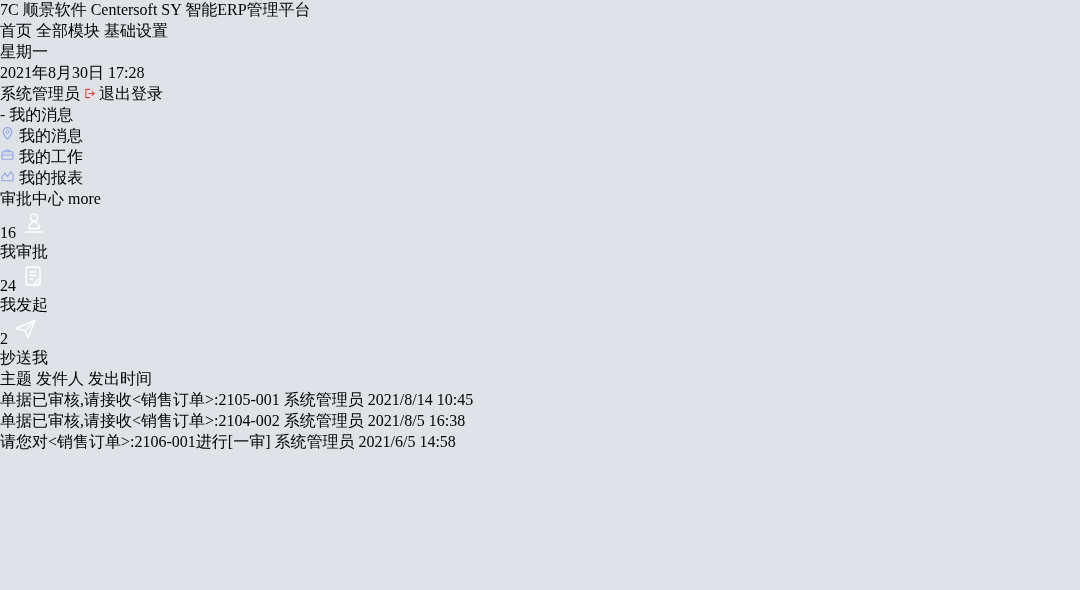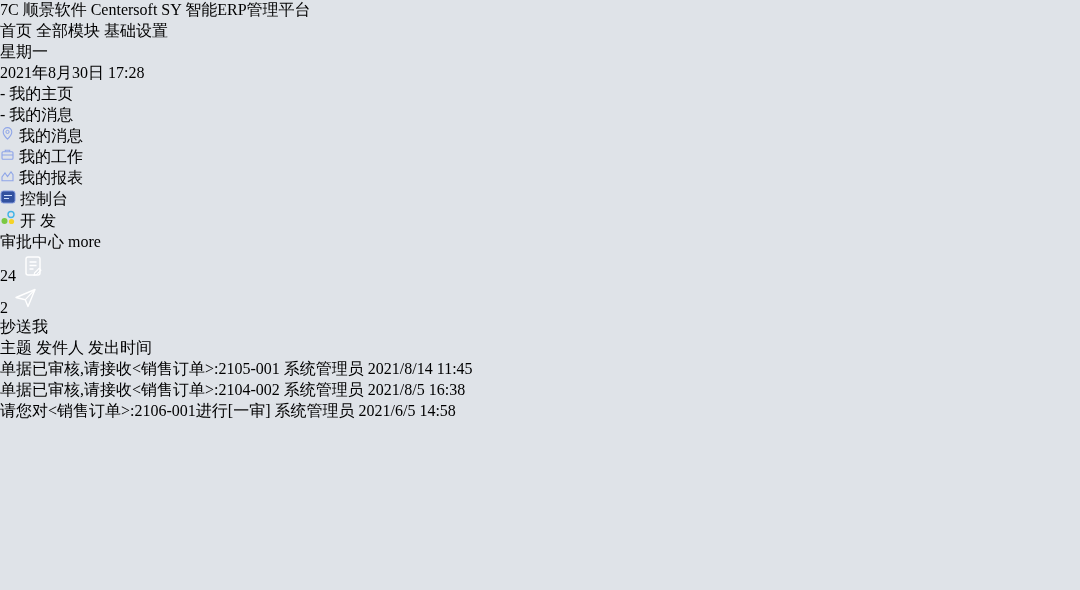--- a/index.html
+++ b/index.html
@@ -109,24 +109,33 @@
       <span class="nav-item">全部模块</span>
       <span class="nav-item">基础设置</span>
     </div>
     <div class="top-right">
       <span class="date-block">
         <span>星期一</span><br>
         <span>2021年8月30日</span>
       </span>
       <span class="time">17:28</span>
     </div>
+    <div class="wedge">
+      <span class="avatar"></span>
+      <span class="user-name">系统管理员</span>
+      <span class="logout">
+        <svg width="11" height="11" viewBox="0 0 12 12">
+            <path d="M6.5 1.5H2v9h4.5M5 6h6M8.8 3.8 11 6 8.8 8.2" fill="none" stroke="#e5463c" stroke-width="1.2"></path>
+          </svg>
+        <span>退出登录</span>
+      </span>
+    </div>
   </div>
 
   <div class="sidebar">
-    <div class="side-sub active">- 我的主页</div>
     <div class="side-sub">- 我的消息</div>
     <div class="side-group">
       <svg width="15" height="15" viewBox="0 0 15 15">
           <path d="M7.5 1.6C5 1.6 3.2 3.5 3.2 5.9c0 3 4.3 7.2 4.3 7.2s4.3-4.2 4.3-7.2c0-2.4-1.8-4.3-4.3-4.3Z" fill="none" stroke="#8ea5e8" stroke-width="1.1"></path>
           <circle cx="7.5" cy="5.9" r="1.6" fill="none" stroke="#8ea5e8" stroke-width="1"></circle>
         </svg>
       <span class="side-label">我的消息</span>
       <span class="chev right"></span>
     </div>
     <div class="side-group">
@@ -137,76 +146,69 @@
       <span class="side-label">我的工作</span>
       <span class="chev right"></span>
     </div>
     <div class="side-group">
       <svg width="15" height="15" viewBox="0 0 15 15">
           <path d="M2 12.8V9l3-4 2.5 3.5L11 4l2 2.6v6.2Z" fill="none" stroke="#8ea5e8" stroke-width="1.1"></path>
         </svg>
       <span class="side-label">我的报表</span>
       <span class="chev right"></span>
     </div>
-    <div class="side-footer">
-      <div class="foot-item">
-        <svg width="16" height="14" viewBox="0 0 16 14">
-            <rect x="1" y="1" width="14" height="12" rx="2.5" fill="#32519f" stroke="#7f97dd" stroke-width="1"></rect>
-            <path d="M4 5.5h8M4 8.5h5" stroke="#cfe0ff" stroke-width="1.2"></path>
-          </svg>
-        <span class="foot-label">控制台</span>
-      </div>
-      <div class="foot-item">
-        <svg width="16" height="16" viewBox="0 0 16 16">
-            <circle cx="11" cy="4.5" r="3" fill="none" stroke="#42b4e6" stroke-width="1.4"></circle>
-            <circle cx="4.5" cy="11" r="3" fill="#7ac943"></circle>
-            <circle cx="11.5" cy="11.5" r="2.6" fill="#f5d327"></circle>
-          </svg>
-        <span class="foot-label">开 发</span>
-      </div>
-    </div>
   </div>
 
   <div class="panel p-approval">
     <div class="phead">
       <span class="tbar"></span>
       <span class="ptitle">审批中心</span>
       <span class="more-tag">
         <span class="more-sq"></span>
         <span class="more-txt">more</span>
       </span>
     </div>
     <div class="tiles">
+      <div class="tile t-purple">
+        <span class="badge">16</span>
+        <svg width="28" height="28" viewBox="0 0 28 28">
+            <circle cx="14" cy="7.5" r="3.4" fill="none" stroke="#fff" stroke-width="1.4"></circle>
+            <path d="M9 18.5h10v-2c0-2.6-3-2.4-3-4.6h-4c0 2.2-3 2-3 4.6Z" fill="none" stroke="#fff" stroke-width="1.4"></path>
+            <path d="M5 22h18" stroke="#fff" stroke-width="1.4"></path>
+          </svg>
+        <div class="tile-label">我审批</div>
+      </div>
       <div class="tile t-blue">
         <span class="badge">24</span>
         <svg width="28" height="28" viewBox="0 0 28 28">
             <rect x="6" y="4" width="14" height="18" rx="2" fill="none" stroke="#fff" stroke-width="1.4"></rect>
             <path d="M9.5 9h7M9.5 12.5h7M9.5 16h4" stroke="#fff" stroke-width="1.3"></path>
             <path d="m14.5 20 4.6-4.6 1.8 1.8-4.6 4.6-2.3.5Z" fill="none" stroke="#fff" stroke-width="1.1"></path>
           </svg>
+        <div class="tile-label">我发起</div>
       </div>
       <div class="tile t-teal">
         <span class="badge">2</span>
         <svg width="28" height="28" viewBox="0 0 28 28">
             <path d="M4 12.5 23 4.5l-7 17-2.7-6.8Z" fill="none" stroke="#fff" stroke-width="1.4" stroke-linejoin="round"></path>
             <path d="M23 4.5 13.3 14.7" stroke="#fff" stroke-width="1.2"></path>
           </svg>
         <div class="tile-label">抄送我</div>
       </div>
     </div>
     <div class="atable">
       <div class="trow thead-row">
         <span class="c1">主题</span>
         <span class="c2">发件人</span>
         <span class="c3">发出时间</span>
       </div>
       <div class="trow row-hl">
         <span class="c1">单据已审核,请接收&lt;销售订单&gt;:2105-001</span>
         <span class="c2">系统管理员</span>
-        <span class="c3">2021/8/14 11:45</span>
+        <span class="c3">2021/8/14 10:45</span>
       </div>
       <div class="trow row-alt">
         <span class="c1">单据已审核,请接收&lt;销售订单&gt;:2104-002</span>
         <span class="c2">系统管理员</span>
         <span class="c3">2021/8/5 16:38</span>
       </div>
       <div class="trow">
         <span class="c1">请您对&lt;销售订单&gt;:2106-001进行[一审]</span>
         <span class="c2">系统管理员</span>
         <span class="c3">2021/6/5 14:58</span>

